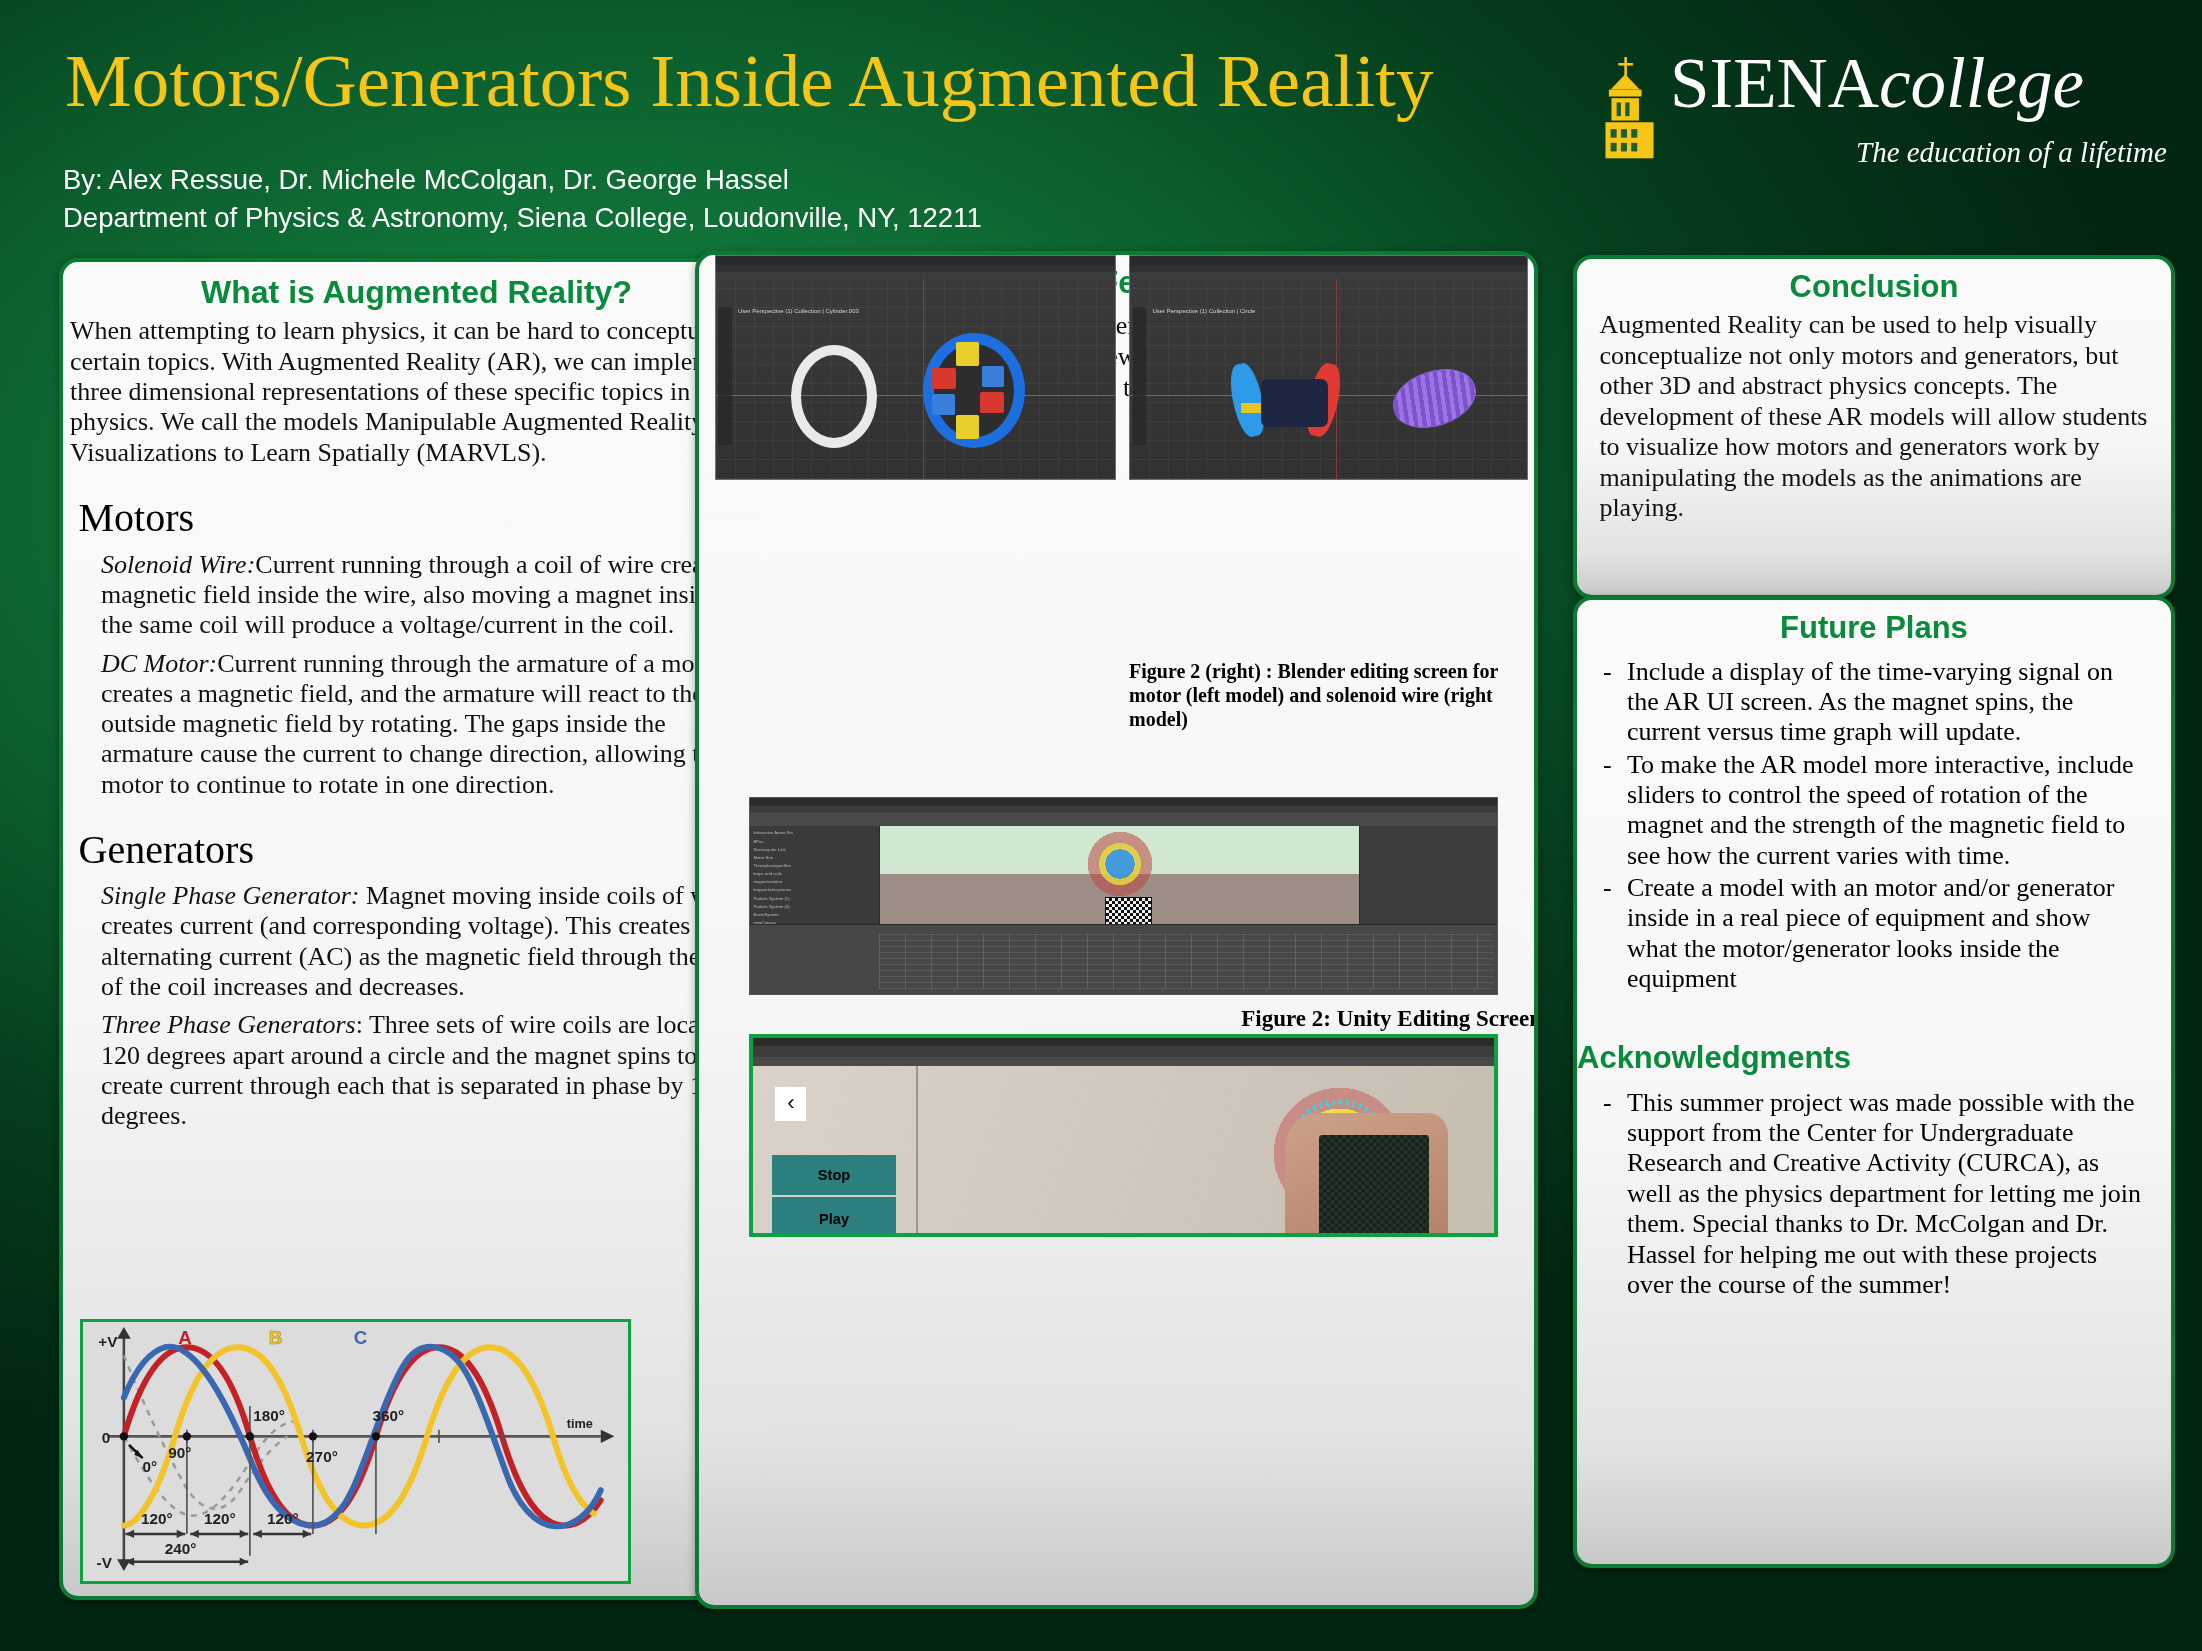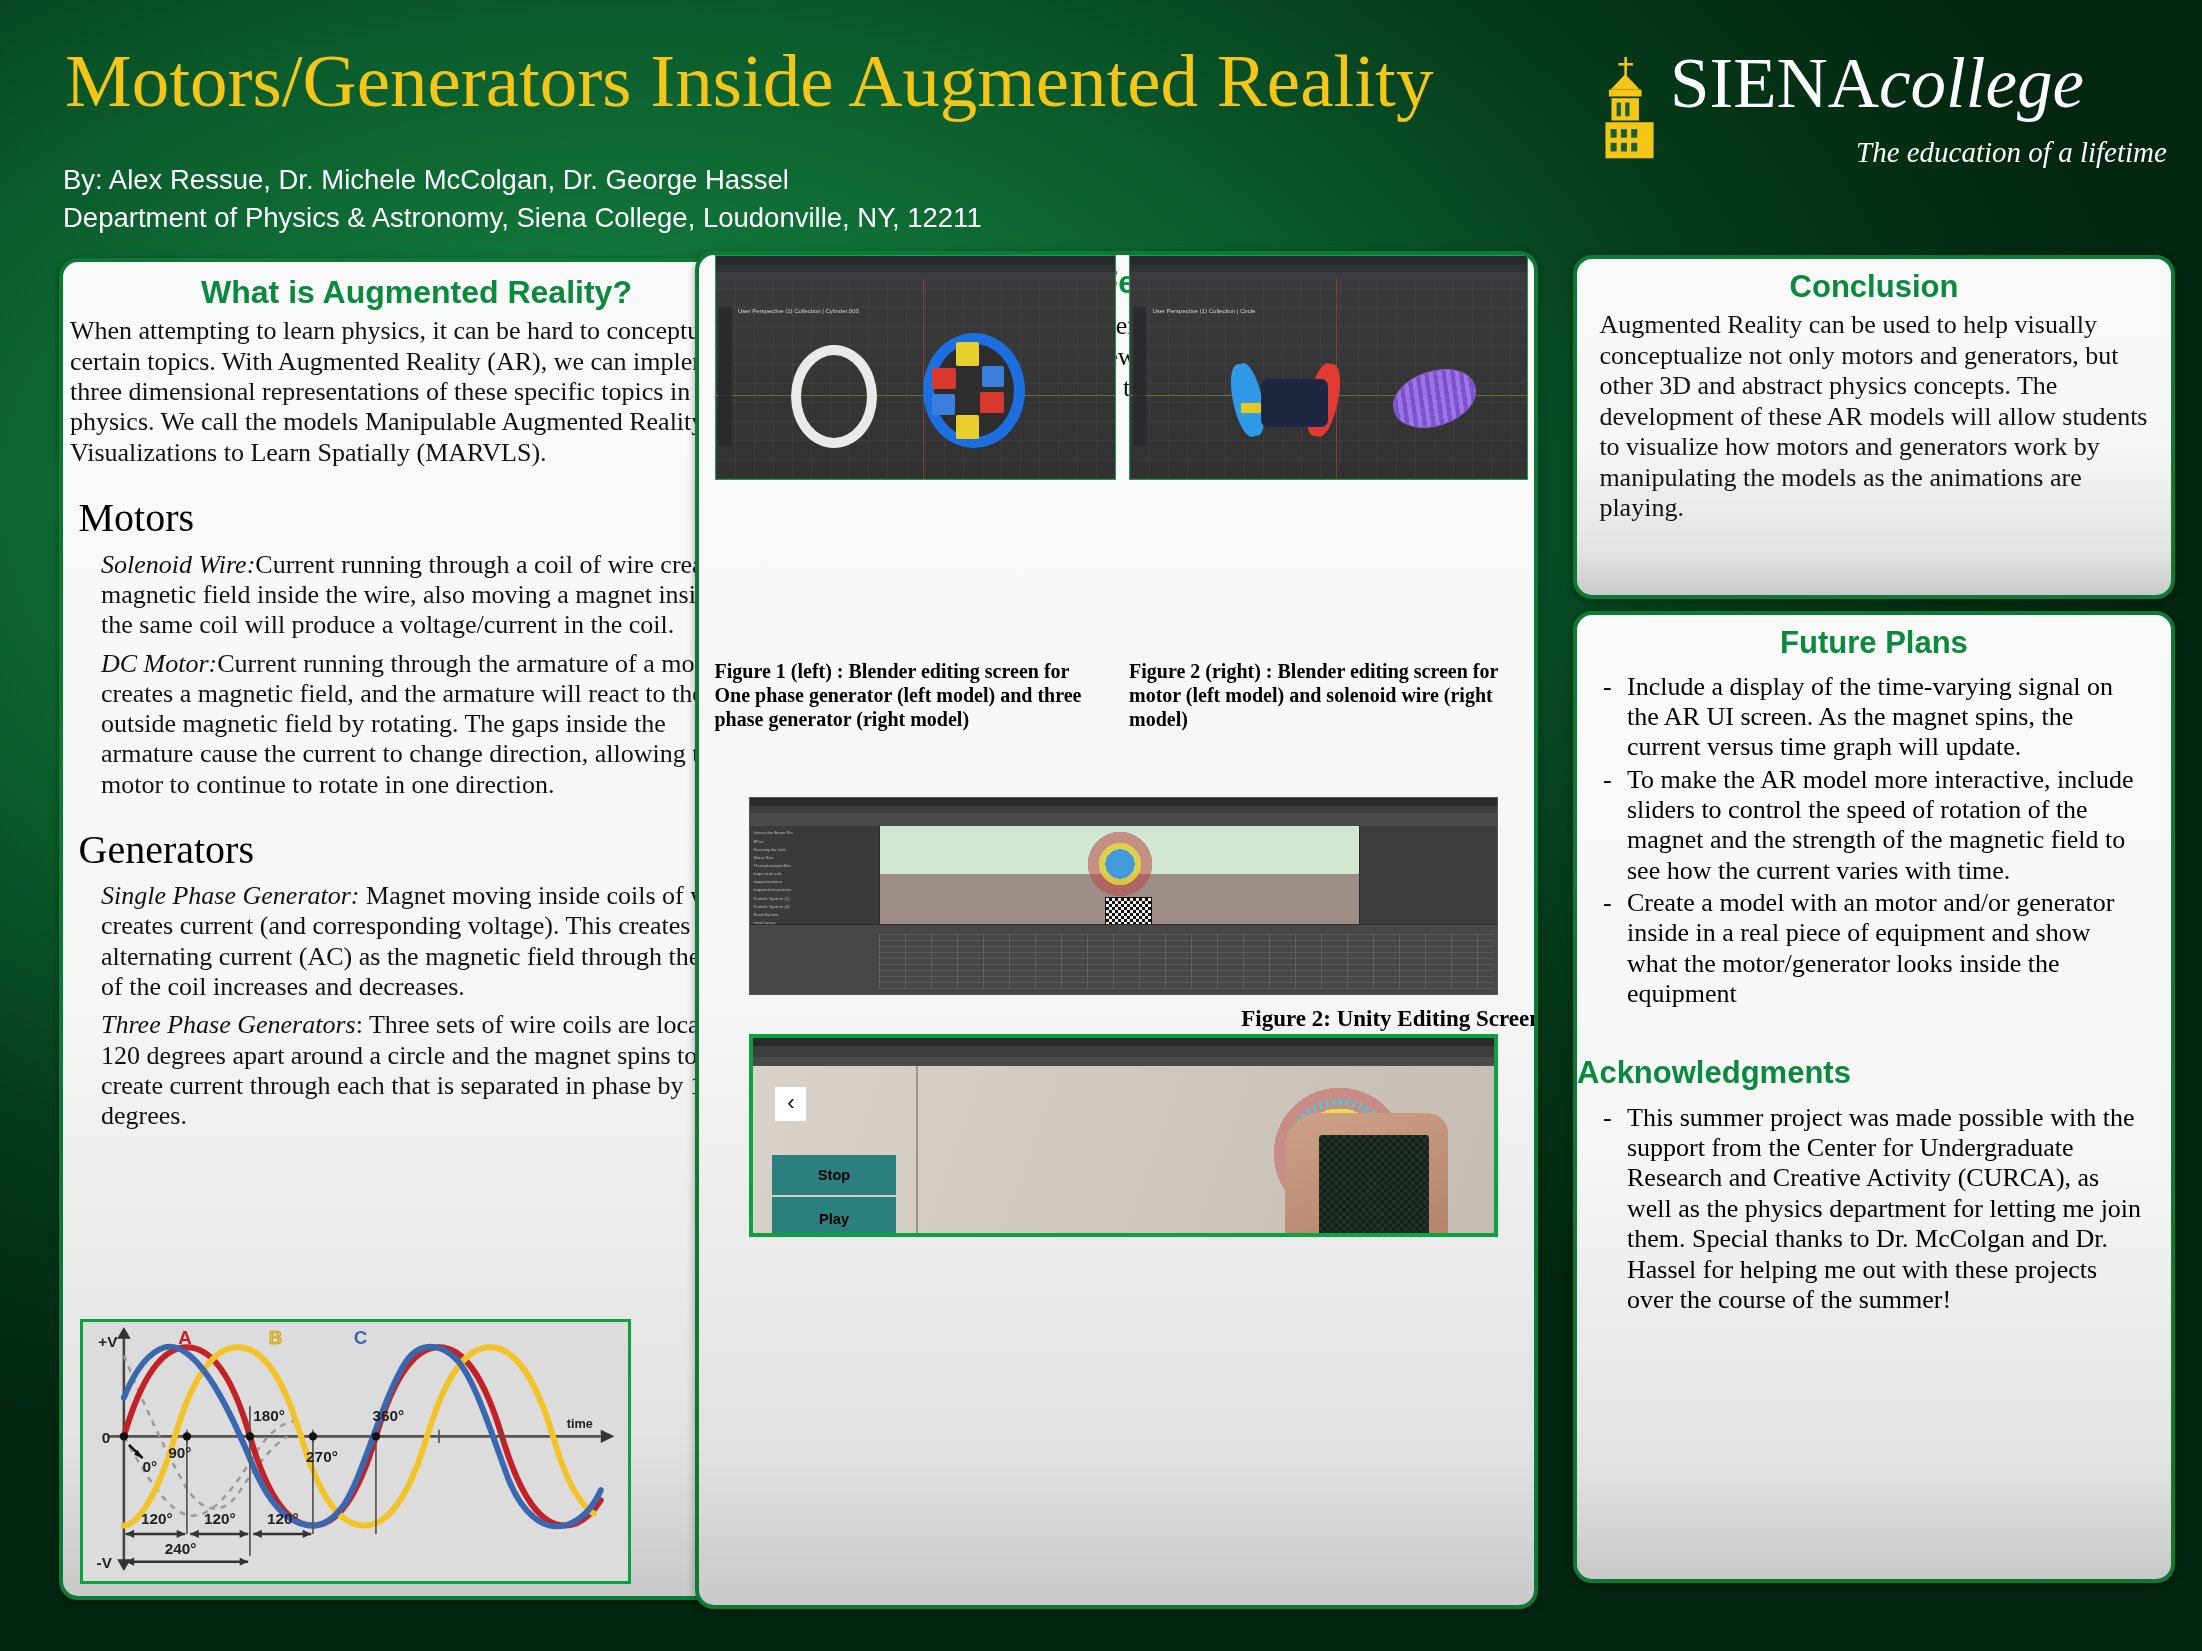--- a/index.html
+++ b/index.html
@@ -89,21 +89,21 @@
     background:#3b3b3b;overflow:hidden;border:0.9px solid #555;box-sizing:border-box;
   }
   #cap3{left:0;top:750px;width:843px;text-align:right;font-size:23px;}
   .ar-shot{
     position:absolute;left:50px;top:779px;width:749px;height:203px;
     border:4.3px solid #0aa33f;box-sizing:border-box;overflow:hidden;background:#cfc8bf;
   }
   #cap4{left:0;top:991px;width:843px;text-align:center;font-size:23px;}
   
   #panel-conclusion{left:1573px;top:255px;width:602px;height:344px;}
-  #panel-future{left:1573px;top:611px;width:602px;height:972px;}
+  #panel-future{left:1573px;top:596px;width:602px;height:972px;}
   .bullets{padding:5.2px 24px 0 26px;}
   .bullet{display:flex;margin-bottom:1.7px;font-size:26px;line-height:1.17;}
   .bullet .dash{width:24px;flex:0 0 24px;}
   .ack-title{
     font-family:"Liberation Sans", sans-serif;font-weight:bold;
     color:#0a8a3c;text-align:left;font-size:31px;margin:45px 0 6.9px 0;
   }
   
   .bl-topbar{position:absolute;left:0;top:0;width:100%;height:8.6px;background:#28292b;}
   .bl-bar2{position:absolute;left:0;top:8.6px;width:100%;height:7.7px;background:#303134;}
@@ -350,21 +350,20 @@
       <div class="bl-label">User Perspective
 (1) Collection | Circle</div>
       <div class="magnet-blue"></div>
       <div class="magnet-red"></div>
       <div class="arm-bar"></div>
       <div class="armature"></div>
       <div class="solenoid"></div>
     </div>
   </div>
 
-  <div class="cap" id="cap1">Figure 1 (left) : Blender editing screen for One phase generator (left model) and three phase generator (right model)</div>
   <div class="cap" id="cap2">Figure 2 (right) : Blender editing screen for motor (left model) and solenoid wire (right model)</div>
 
   <div class="unity-shot">
     <div class="u-title"></div>
     <div class="u-menu"></div>
     <div class="u-toolbar"></div>
     <div class="u-hier">
       <div class="u-rows">
         <div>Interactive Arrow Sin</div>
           <div>BPos</div>

